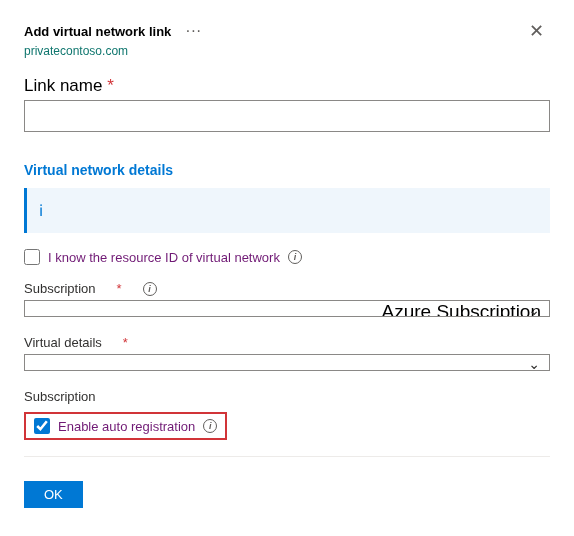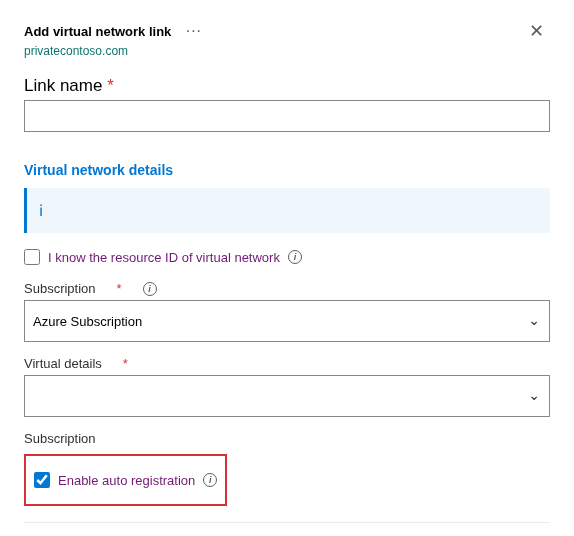--- a/index.html
+++ b/index.html
@@ -138,29 +138,30 @@
     .field-label {
       font-size: 13px;
       color: #323130;
       margin-bottom: 4px;
       display: flex;
       align-items: center;
       gap: 21px;
     }
     .dropdown {
       width: 100%;
-      height: 42px;
+      height: 17px;
       border: 1px solid #8a8886;
       background: #ffffff;
       padding: 0 8px;
-      font-size: 13px;
+      font-size: 19px;
       appearance: none;
       -webkit-appearance: none;
       cursor: pointer;
       position: relative;
+      text-align: right;
     }
     .dropdown-wrapper {
       position: relative;
     }
     .dropdown-wrapper::after {
       content: '⌄';
       position: absolute;
       right: 10px;
       top: 50%;
       transform: translateY(-55%);
@@ -175,21 +176,21 @@
       font-size: 13px;
       color: #323130;
       font-weight: 400;
       margin-bottom: 8px;
     }
     .auto-reg-row {
       display: flex;
       align-items: center;
       gap: 8px;
       border: 2px solid #d13438;
-      padding: 16px 8px;
+      padding: 4px 8px;
       display: inline-flex;
     }
     .auto-reg-checkbox {
       width: 16px;
       height: 16px;
       cursor: pointer;
       accent-color: #0078d4;
     }
     .ok-btn {
       background: #0078d4;

